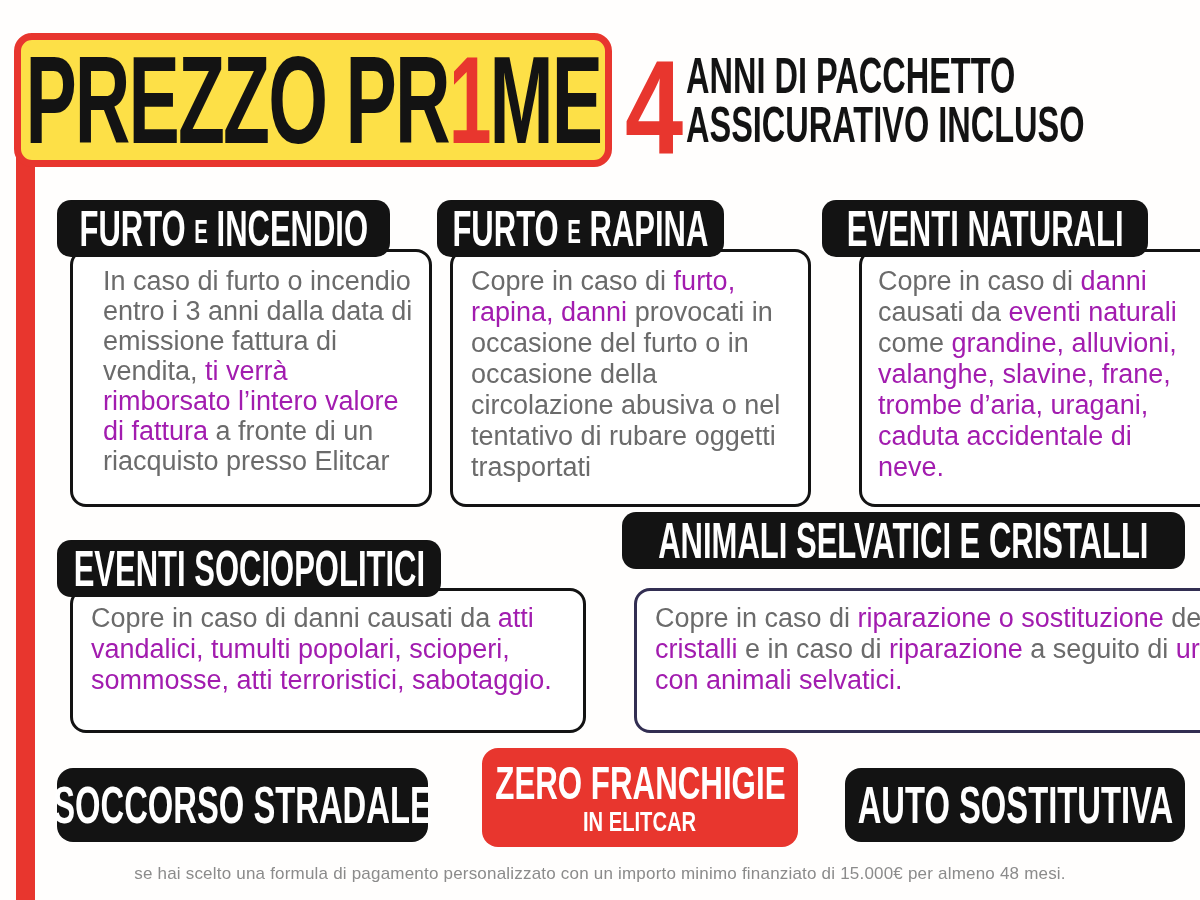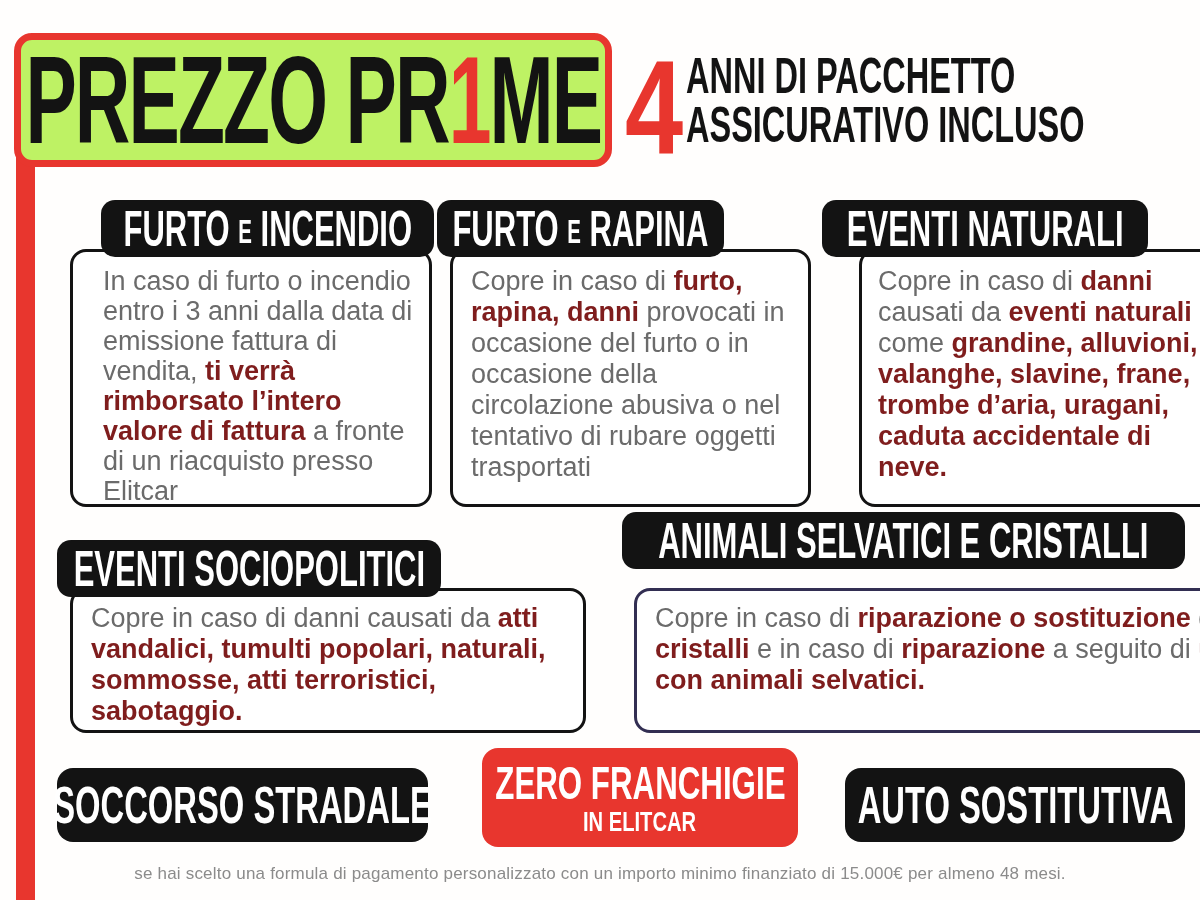--- a/index.html
+++ b/index.html
@@ -14,21 +14,21 @@
     position:relative;width:1200px;height:900px;overflow:hidden;
     background:#fffefd;font-family:"Liberation Sans",sans-serif;
   }
   .cond{display:inline-block;white-space:nowrap;transform-origin:center;}
   .cond-left{display:inline-block;white-space:nowrap;transform-origin:left center;}
 
   
   .red-line{position:absolute;left:16px;top:150px;width:19px;height:750px;background:var(--red);z-index:0;}
   .title-box{
     position:absolute;left:14px;top:33px;width:598px;height:134px;
-    background:#bef264;border:7px solid var(--red);border-radius:18px;
+    background:#fde047;border:7px solid var(--red);border-radius:18px;
     display:flex;align-items:center;justify-content:center;z-index:1;
   }
   .title-text{
     font-size:124px;font-weight:700;color:var(--black);
     letter-spacing:-3px;transform:scaleX(.62);line-height:1;
   }
   .title-text .hl{color:var(--red);}
   .big-number{
     position:absolute;left:625px;top:44px;font-size:134px;line-height:.95;
     font-weight:700;color:var(--red);transform:scaleX(.78);transform-origin:left center;
@@ -41,23 +41,23 @@
     position:absolute;height:57px;background:var(--black);color:#fff;
     border-radius:14px;display:flex;align-items:center;justify-content:center;z-index:3;
   }
   .card-badge .cond{font-size:50px;font-weight:700;transform:scaleX(.62);letter-spacing:0;}
   .seg-small{font-size:.66em;vertical-align:.09em;}
   .card-body{
     position:absolute;background:#fff;border:3px solid var(--black);
     border-radius:16px;z-index:2;
   }
   .card-body p{color:var(--gray);font-size:27px;}
-  .seg-bold{font-weight:700;color:#7f1d1d;}
+  .seg-bold{font-weight:400;color:#a21caf;}
 
-  .badge1{left:57px;top:200px;width:333px;margin-left:44px;}
+  .badge1{left:57px;top:200px;width:333px;}
   .body1{left:70px;top:249px;width:362px;height:258px;}
   .body1 p{padding:14px 15px 0 30px;line-height:30px;}
 
   .badge2{left:437px;top:200px;width:287px;}
   .body2{left:450px;top:249px;width:361px;height:258px;}
   .body2 p{padding:14px 14px 0 18px;line-height:31px;}
 
   .badge3{left:822px;top:200px;width:326px;}
   .body3{left:859px;top:249px;width:356px;height:258px;}
   .body3 p{padding:14px 12px 0 16px;line-height:31px;}
@@ -125,21 +125,21 @@
     <span class="cond"><span>EVENTI NATURALI</span></span>
   </div>
   <div class="card-body body3">
     <p><span>Copre in caso di </span><span class="seg-bold">danni</span><span> causati da </span><span class="seg-bold">eventi naturali</span><span> come </span><span class="seg-bold">grandine, alluvioni, valanghe, slavine, frane, trombe d’aria, uragani, caduta accidentale di neve.</span></p>
   </div>
 
   <div class="card-badge badge4">
     <span class="cond"><span>EVENTI SOCIOPOLITICI</span></span>
   </div>
   <div class="card-body body4">
-    <p><span>Copre in caso di danni causati da </span><span class="seg-bold">atti vandalici, tumulti popolari, naturali, sommosse, atti terroristici, sabotaggio.</span></p>
+    <p><span>Copre in caso di danni causati da </span><span class="seg-bold">atti vandalici, tumulti popolari, scioperi, sommosse, atti terroristici, sabotaggio.</span></p>
   </div>
 
   <div class="card-badge badge5">
     <span class="cond"><span>ANIMALI SELVATICI E CRISTALLI</span></span>
   </div>
   <div class="card-body body5">
     <p><span>Copre in caso di </span><span class="seg-bold">riparazione o sostituzione</span><span> dei </span><span class="seg-bold">cristalli</span><span> e in caso di </span><span class="seg-bold">riparazione</span><span> a seguito di </span><span class="seg-bold">urto con animali selvatici.</span></p>
   </div>
 
   <div class="pill pill-black pill-soccorso">

